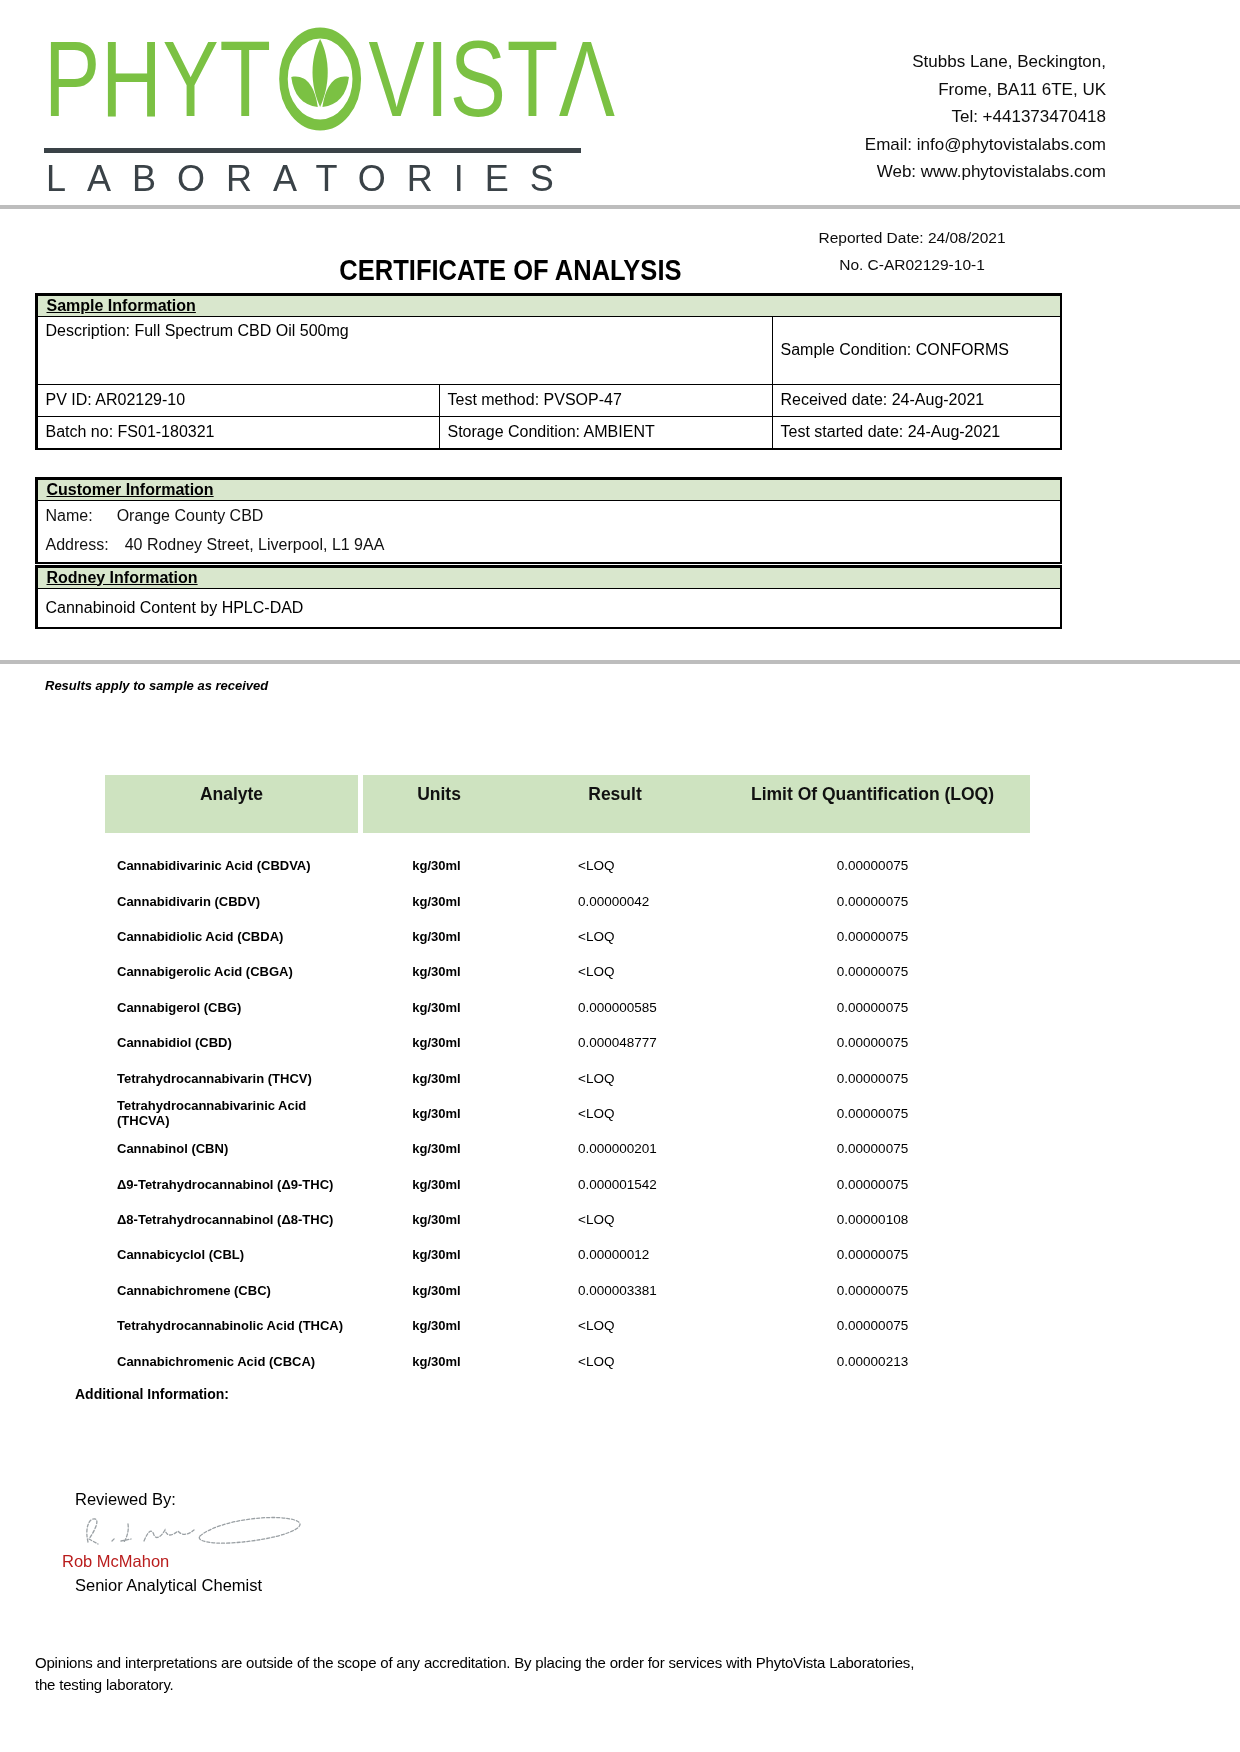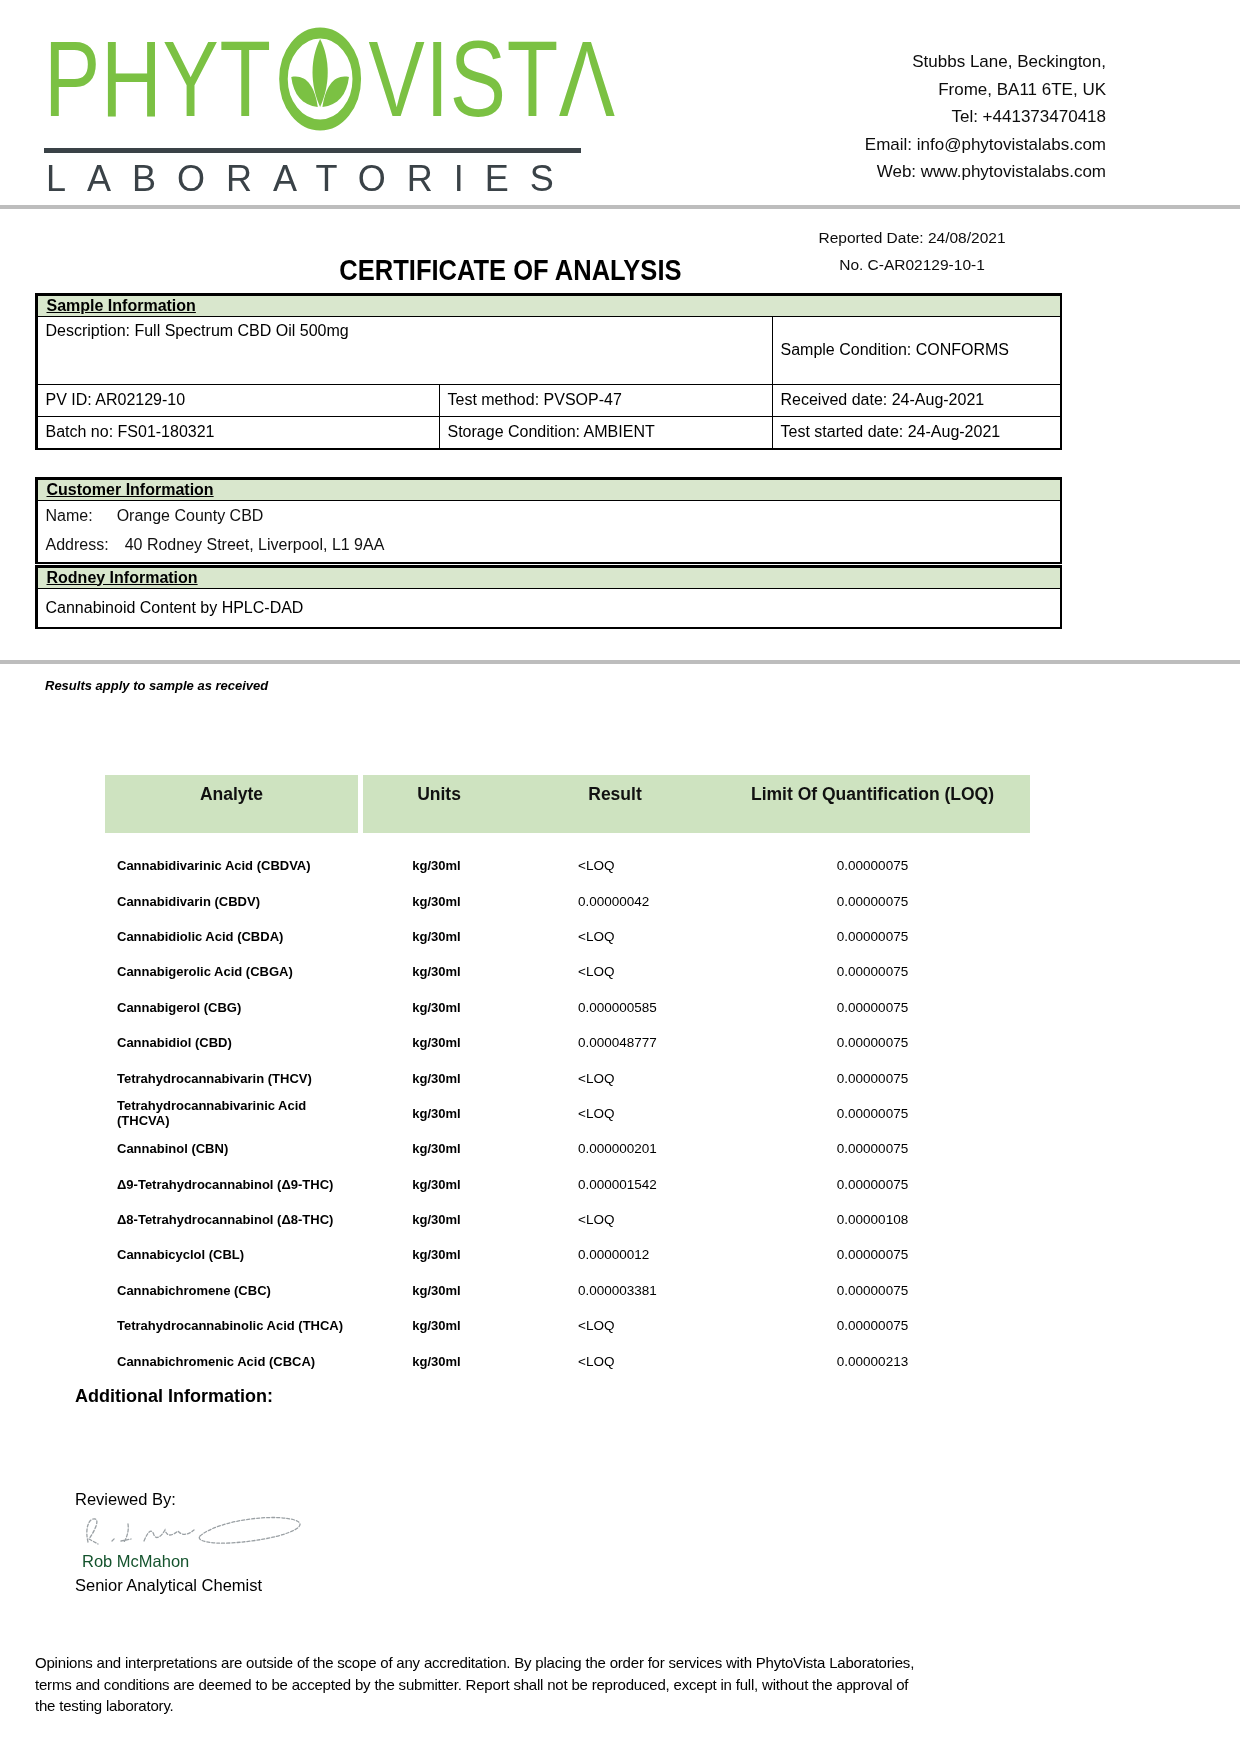--- a/index.html
+++ b/index.html
@@ -46,24 +46,24 @@
   .res-head .hgap{width:5px;background:#fff;}
   .res-head .hblockB{flex:1;background:var(--table-green,#cee3c0);display:grid;grid-template-columns:152px 200px auto;padding-top:9px;box-sizing:border-box;}
   .res-head .hblockB div{text-align:center;font-size:17.5px;font-weight:700;}
   .res-rows{margin-top:15px;}
   .res-row{display:grid;grid-template-columns:253px 157px 200px auto;height:35.4px;align-items:center;}
   .res-analyte{font-weight:700;font-size:13px;padding-left:12px;color:#000;}
   .res-units{font-weight:700;font-size:13px;text-align:center;color:#000;}
   .res-result{font-size:13.5px;padding-left:63px;color:#000;}
   .res-loq{font-size:13.5px;text-align:center;color:#000;}
   
-  .add-info{position:absolute;left:75px;top:1386px;font-size:18px;font-weight:700;color:#000;}
+  .add-info{position:absolute;left:75px;top:1386px;font-size:14px;font-weight:700;color:#000;}
   .reviewed{position:absolute;left:75px;top:1490px;font-size:16.5px;color:#000;}
   .sig{position:absolute;left:78px;top:1506px;}
-  .sig-name{position:absolute;left:82px;top:1552px;font-size:16.5px;color:#14532d;}
+  .sig-name{position:absolute;left:62px;top:1552px;font-size:16.5px;color:#b91c1c;}
   .sig-title{position:absolute;left:75px;top:1576px;font-size:16.5px;color:#000;}
   .footer{position:absolute;left:35px;top:1652px;width:1180px;font-size:15px;line-height:21.5px;color:#000;letter-spacing:-0.2px;}
 </style>
 </head>
 <body>
 
 <div class="page">
 
   <div class="brand">
     <span class="ltr">PHYT</span>
@@ -249,17 +249,16 @@
       <path d="M50 18 c1 7 -1 13 -4 18 m-3 -1 l10 -2"></path>
       <path d="M66 35 c4 -10 8 -13 10 -6 c2 5 7 2 11 -5 c2 7 7 6 13 1 c4 5 10 4 16 -1"></path>
       <path d="M122 30 C142 13 202 7 219 15 C232 21 202 34 152 37 C132 38 118 35 122 30"></path>
     </g>
   </svg>
   <div class="sig-name">Rob McMahon</div>
   <div class="sig-title">Senior Analytical Chemist</div>
 
   <div class="footer">
     <div>Opinions and interpretations are outside of the scope of any accreditation. By placing the order for services with PhytoVista Laboratories,</div>
-    <div>terms and conditions are deemed to be accepted by the submitter. Report shall not be reproduced, except in full, without the approval of</div>
     <div>the testing laboratory.</div>
   </div>
 
 </div>
 
 </body></html>

